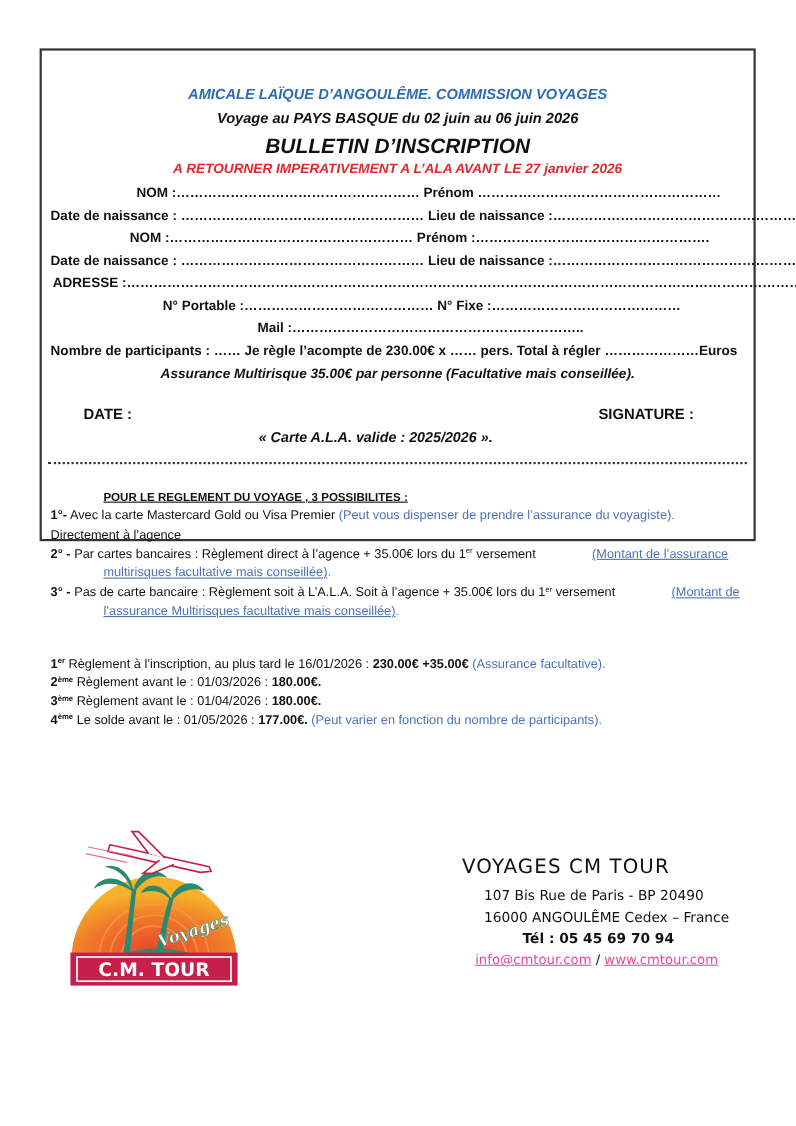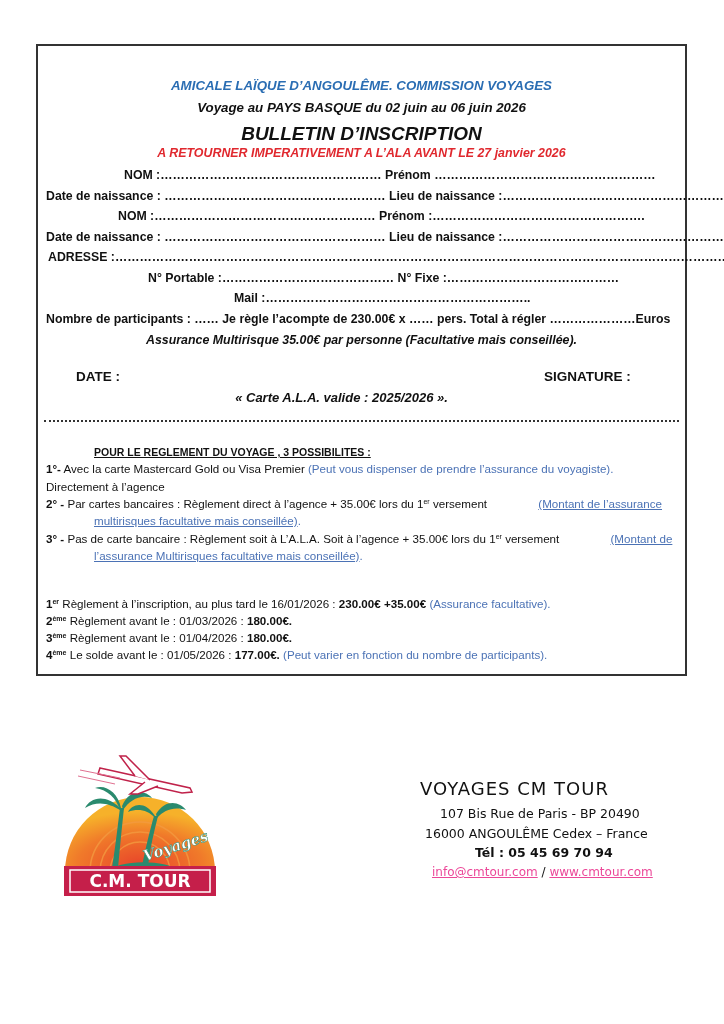--- a/index.html
+++ b/index.html
@@ -1,17 +1,17 @@
 <!DOCTYPE html>
 <html><head>
 <meta charset="utf-8">
 <style>
   html, body { margin:0; padding:0; background:#fff; }
   body { width:724px; height:1024px; position:relative; overflow:hidden; font-family:"Liberation Sans", sans-serif; color:#111; }
-  .frame { position:absolute; left:36px; top:44px; width:651px; height:632px; border:2px solid #333; box-sizing:border-box;padding-left:24px; }
+  .frame { position:absolute; left:36px; top:44px; width:651px; height:448px; border:2px solid #333; box-sizing:border-box;padding-left:24px; }
   .line { position:absolute; left:0; right:0; text-align:center; white-space:nowrap; font-style:italic; font-weight:bold; font-size:12.4px; }
   .title { color:#2a6db3; font-size:13.3px; }
   .sub { font-size:13.3px; }
   .red { color:#e0282e; }
   .fl { position:absolute; white-space:nowrap; font-weight:bold; font-size:12.3px; }
   .plain { position:absolute; left:8px; white-space:nowrap; font-size:11.6px; font-style:normal; font-weight:normal; }
   .blue { color:#4b72b5; }
   .ul { text-decoration:underline;margin-left:48px; }
   b { font-weight:bold; }
   sup { font-size:7px; vertical-align:4px; }
@@ -96,18 +96,18 @@
   </g>
   <text x="82" y="108" fill="#fff" stroke="#2a8a6e" stroke-width="0.5" font-family="DejaVu Serif, serif" font-style="italic" font-weight="bold" font-size="15" transform="rotate(-18 100 100)">Voyages</text>
   <rect x="4" y="118" width="152" height="30" fill="#c51f4a"></rect>
   <rect x="10" y="122" width="140" height="22" fill="none" stroke="#fff" stroke-width="1.5"></rect>
   <text x="80" y="139" fill="#fff" text-anchor="middle" font-family="DejaVu Sans, sans-serif" font-weight="bold" font-size="17">C.M. TOUR</text>
 </svg>
 
 <div class="addr">
   <div class="name">VOYAGES CM TOUR</div>
   <div class="l" style="left:20px;top:28px">107 Bis Rue de Paris - BP 20490</div>
-  <div class="l" style="left:5px;top:48px">16000 ANGOULÊME Cedex – France</div>
+  <div class="l" style="left:20px;top:48px">16000 ANGOULÊME Cedex – France</div>
   <div class="l" style="left:55px;top:67px;font-weight:bold">Tél  :  05 45 69 70 94</div>
   <div class="l" style="left:12px;top:87px;font-size:12px">
     <a>info@cmtour.com</a><span> / </span><a>www.cmtour.com</a>
   </div>
 </div>
 
 </body></html>

